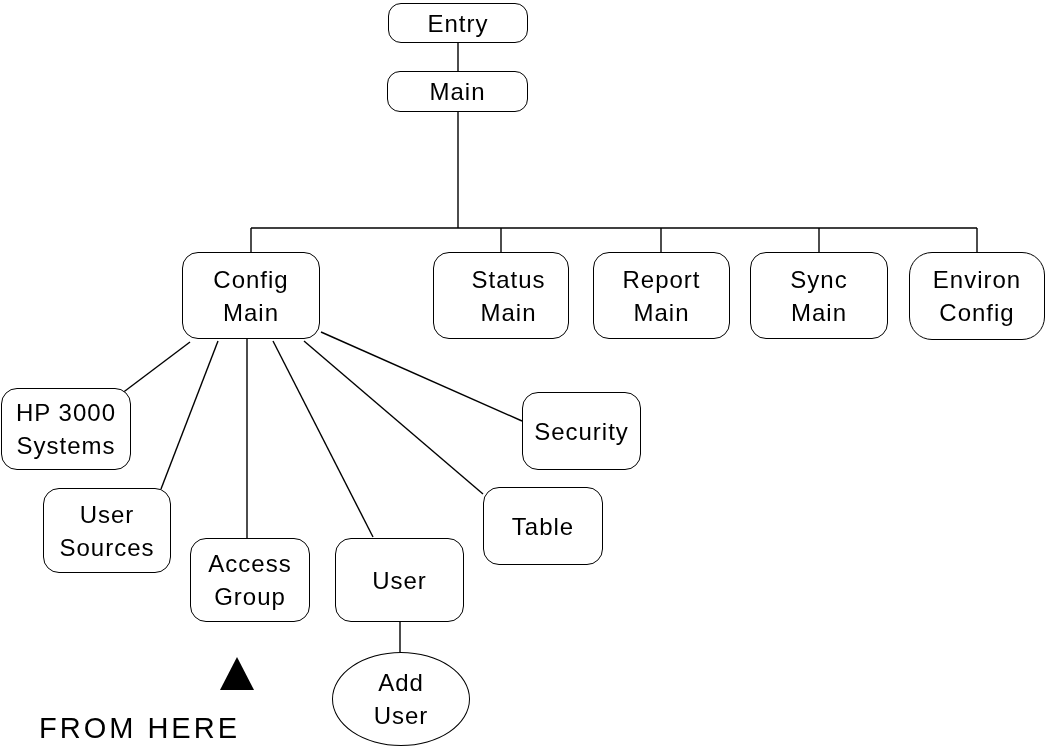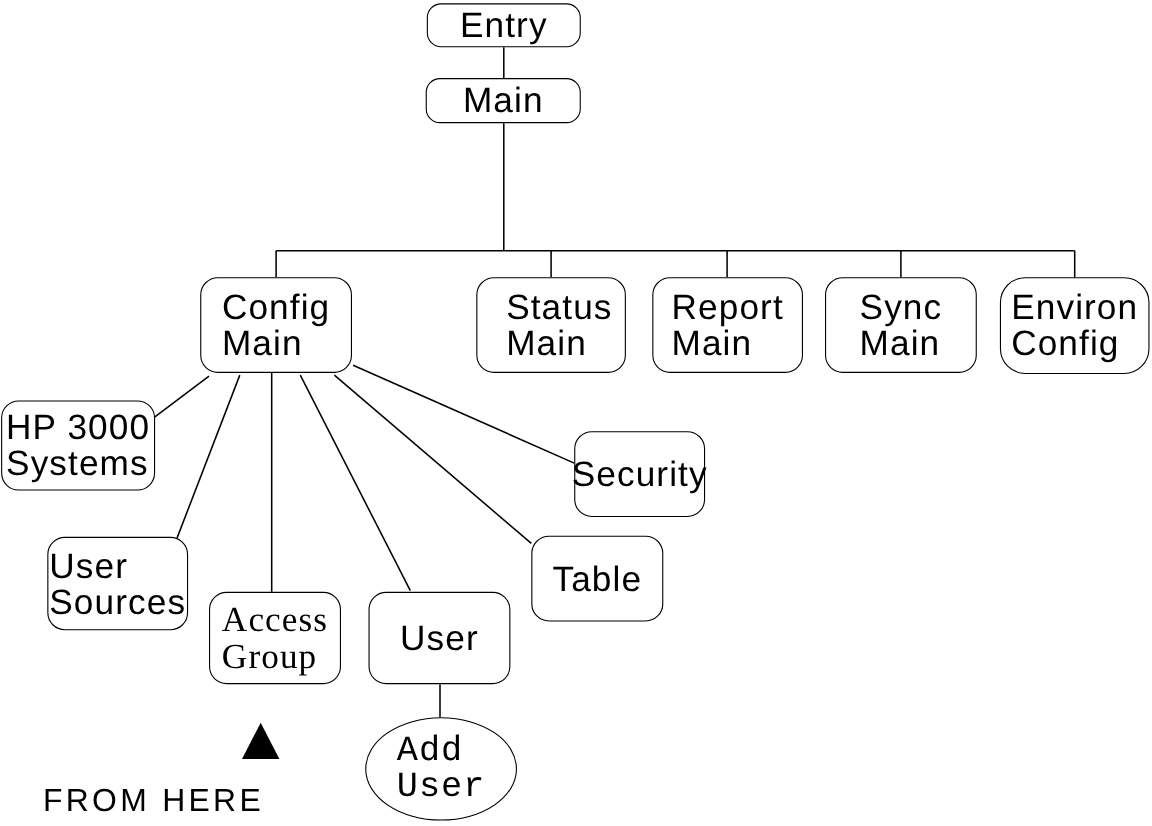--- a/index.html
+++ b/index.html
@@ -24,48 +24,49 @@
   }
   .node {
     position: absolute;
     box-sizing: border-box;
     border: 1.6px solid #000;
     border-radius: 16px;
     background: #fff;
     display: flex;
     align-items: center;
     justify-content: center;
-    font-size: 32px;
+    text-align: center;
+    font-size: 24px;
     font-weight: 400;
     letter-spacing: 1px;
     line-height: 33px;
     white-space: pre-line;
     color: #000;
   }
   .node.small { border-radius: 13px; }
-  .node.ellipse { border-radius: 50%; font-family: Liberation Mono, monospace; }
+  .node.ellipse { border-radius: 50%; }
   .caption {
     position: absolute;
     font-size: 29px;
     letter-spacing: 3px;
     color: #000;
     white-space: nowrap;
   }
 
   
   #n-entry          { left: 388px; top: 3px;   width: 140px; height: 40px; }
   #n-main           { left: 387px; top: 71px;  width: 141px; height: 41px; }
   #n-config-main    { left: 182px; top: 252px; width: 138px; height: 87px; }
   #n-status-main    { left: 433px; top: 252px; width: 136px; height: 87px; padding-left: 15px; }
   #n-report-main    { left: 593px; top: 252px; width: 137px; height: 87px; }
   #n-sync-main      { left: 750px; top: 252px; width: 138px; height: 87px; }
   #n-environ-config { left: 909px; top: 252px; width: 136px; height: 88px; border-radius: 23px; }
-  #n-hp3000         { left: 1px;   top: 364px; width: 140px; height: 82px; }
+  #n-hp3000         { left: 1px;   top: 388px; width: 130px; height: 82px; }
   #n-data-sources   { left: 43px;  top: 488px; width: 128px; height: 85px; }
-  #n-access-group   { left: 190px; top: 538px; width: 120px; height: 84px; font-family: Liberation Serif, serif; }
+  #n-access-group   { left: 190px; top: 538px; width: 120px; height: 84px; }
   #n-user           { left: 335px; top: 538px; width: 129px; height: 84px; }
   #n-table          { left: 483px; top: 487px; width: 120px; height: 78px; }
   #n-security       { left: 522px; top: 392px; width: 119px; height: 78px; }
   #n-add-user       { left: 332px; top: 652px; width: 138px; height: 94px; }
   #from-here-label  { left: 39px;  top: 712px; }
 </style>
 </head>
 <body>
 
 <div id="canvas">

